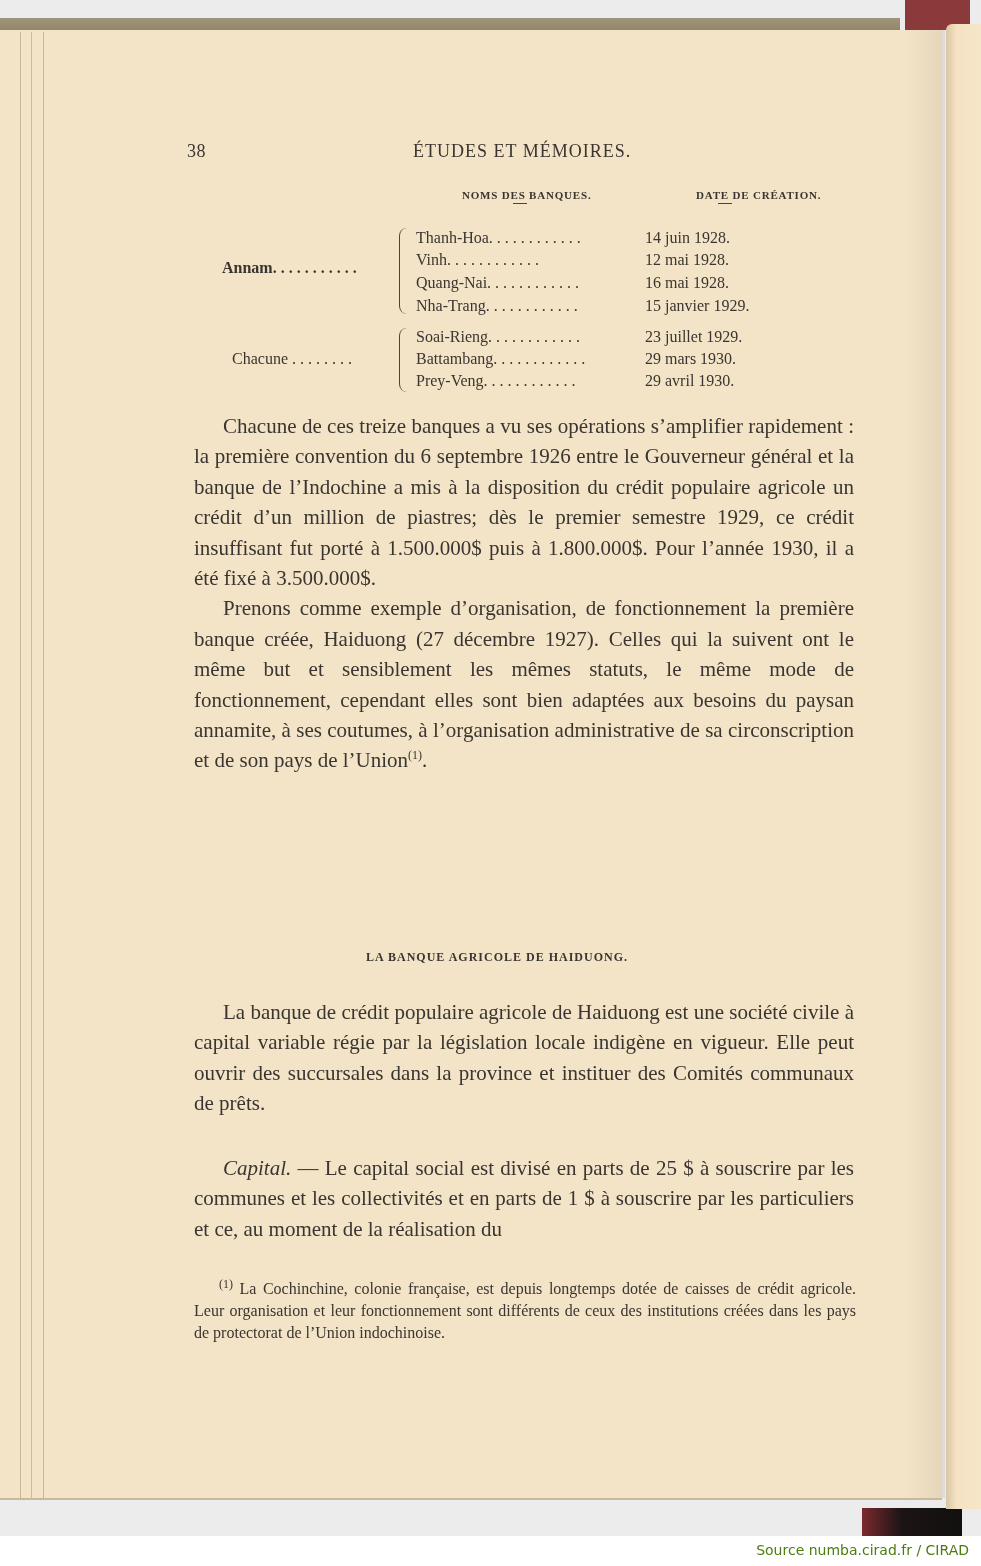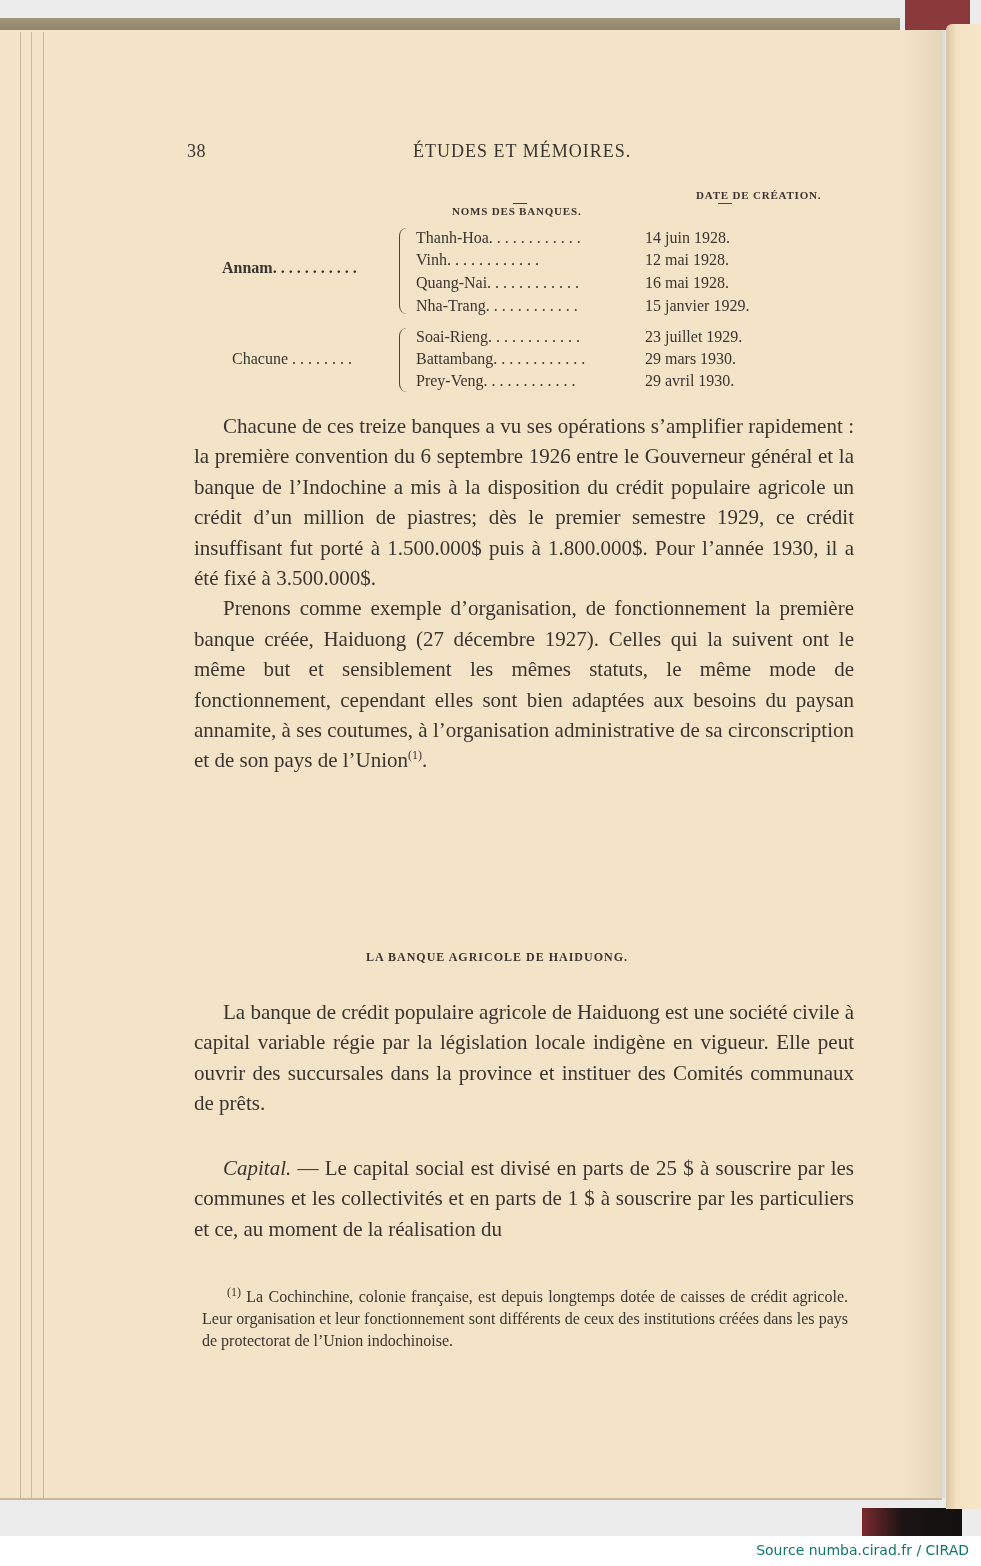--- a/index.html
+++ b/index.html
@@ -78,24 +78,24 @@
   .sup { font-size: 12px; vertical-align: super; line-height: 0; }
   .section-title {
     position: absolute; top: 950px; left: 366px; font-size: 12px;
     font-weight: bold; letter-spacing: 1px;
   }
   .italic { font-style: italic; }
   .footnote {
     position: absolute; left: 194px; top: 1278px; width: 662px;
     font-size: 16px; line-height: 22px; text-align: justify;
   }
-  .footnote p { margin: 8px; text-indent: 25px; }
+  .footnote p { margin: 0; text-indent: 25px; }
   .source-line {
     position: absolute; right: 12px; top: 1542px;
-    font-family: "DejaVu Sans", sans-serif; font-size: 14px; color: #0f766e;
+    font-family: "DejaVu Sans", sans-serif; font-size: 14px; color: #4d7c0f;
   }
 </style>
 </head>
 <body>
 
 <div class="scan-bg"></div>
 <div class="top-edge"></div>
 <div class="binding-red-top"></div>
 <div class="binding-red-bottom"></div>
 <div class="right-leaf"></div>
@@ -103,21 +103,21 @@
 <div class="page"></div>
 <div class="page-stack"></div>
 <div class="gutter-shadow"></div>
 
 <div class="running-head">
   <span class="page-number">38</span>
   <span class="head-title">ÉTUDES ET MÉMOIRES.</span>
 </div>
 
 <div>
-  <span class="table-header" style="left:452px;margin-top:16px;">NOMS DES BANQUES.</span>
+  <span class="table-header" style="left:462px;">NOMS DES BANQUES.</span>
   <span class="table-header" style="left:696px;">DATE DE CRÉATION.</span>
   <div class="th-dash" style="left:513px;"></div>
   <div class="th-dash" style="left:718px;"></div>
 
   <span class="region-label" style="left:222px; top:259px;font-weight:bold;">Annam. . . . . . . . . . .</span>
   <div class="brace" style="left:399px; top:228px; height:86px;"></div>
 
   <div class="row" style="top:229px; left:0;">
     <span class="bank-name"><span>Thanh-Hoa</span><span>. . . . . . . . . . . .</span></span>
     <span class="bank-date">14 juin 1928.</span>

